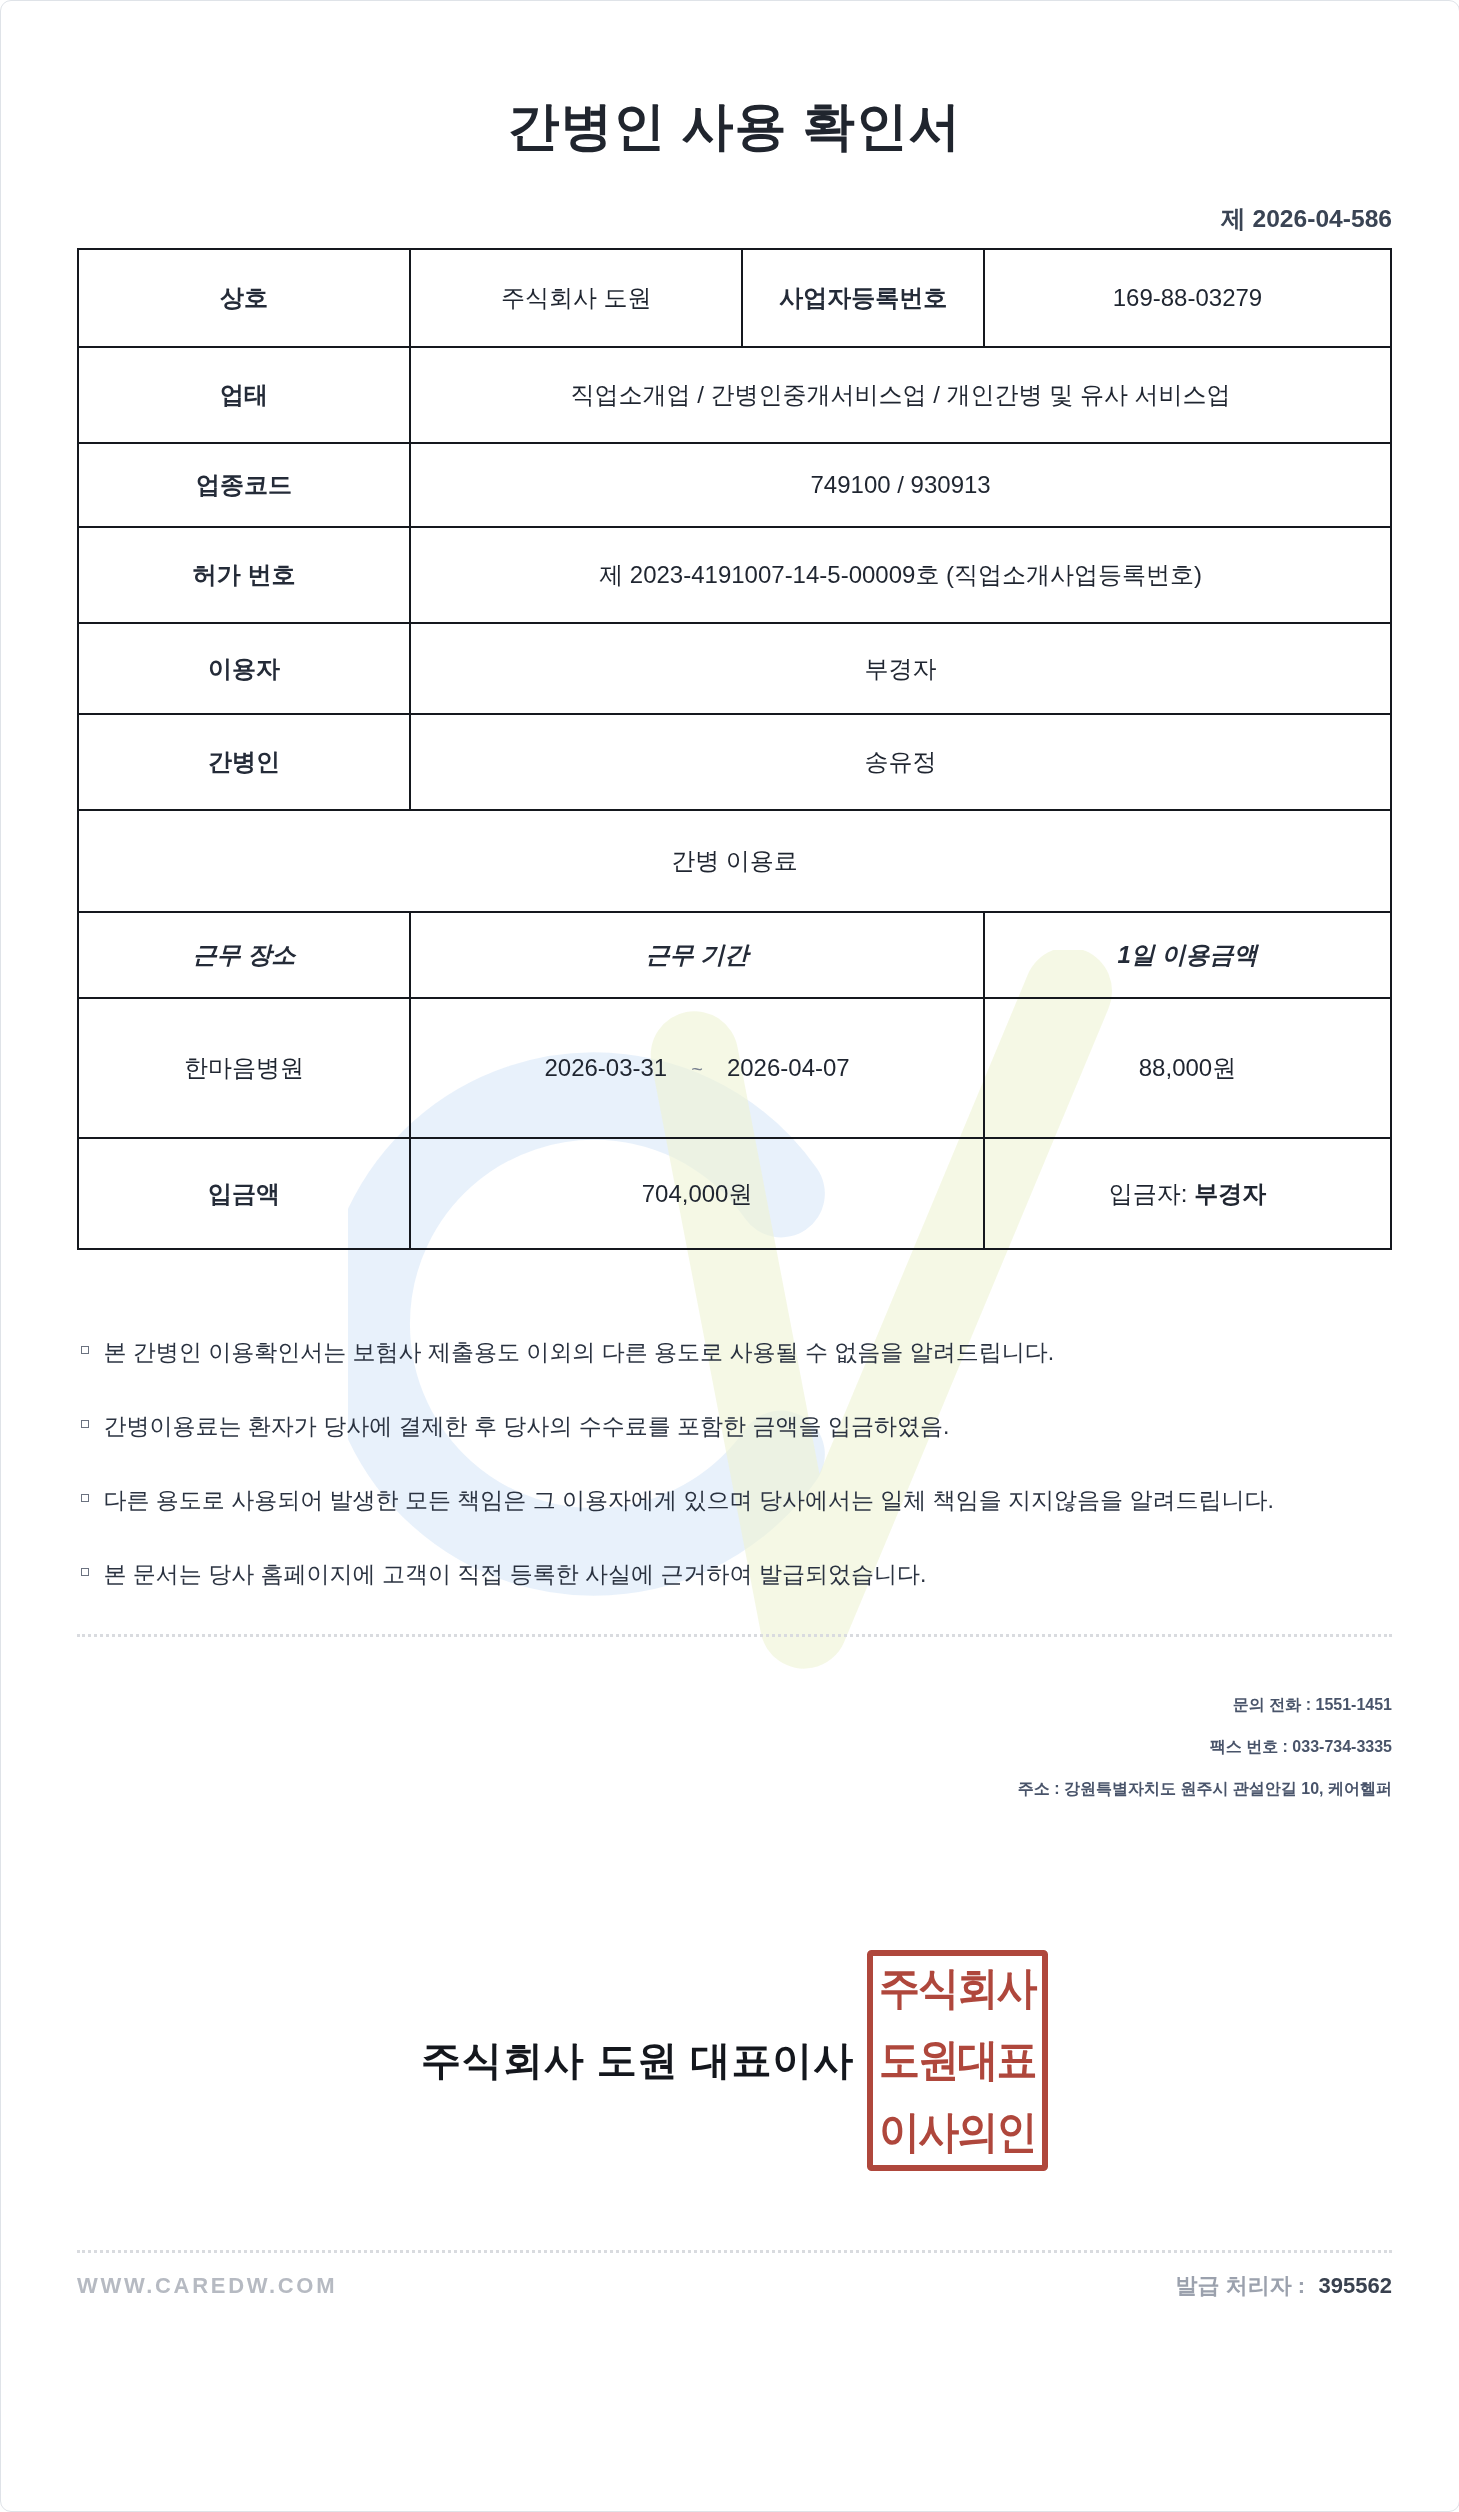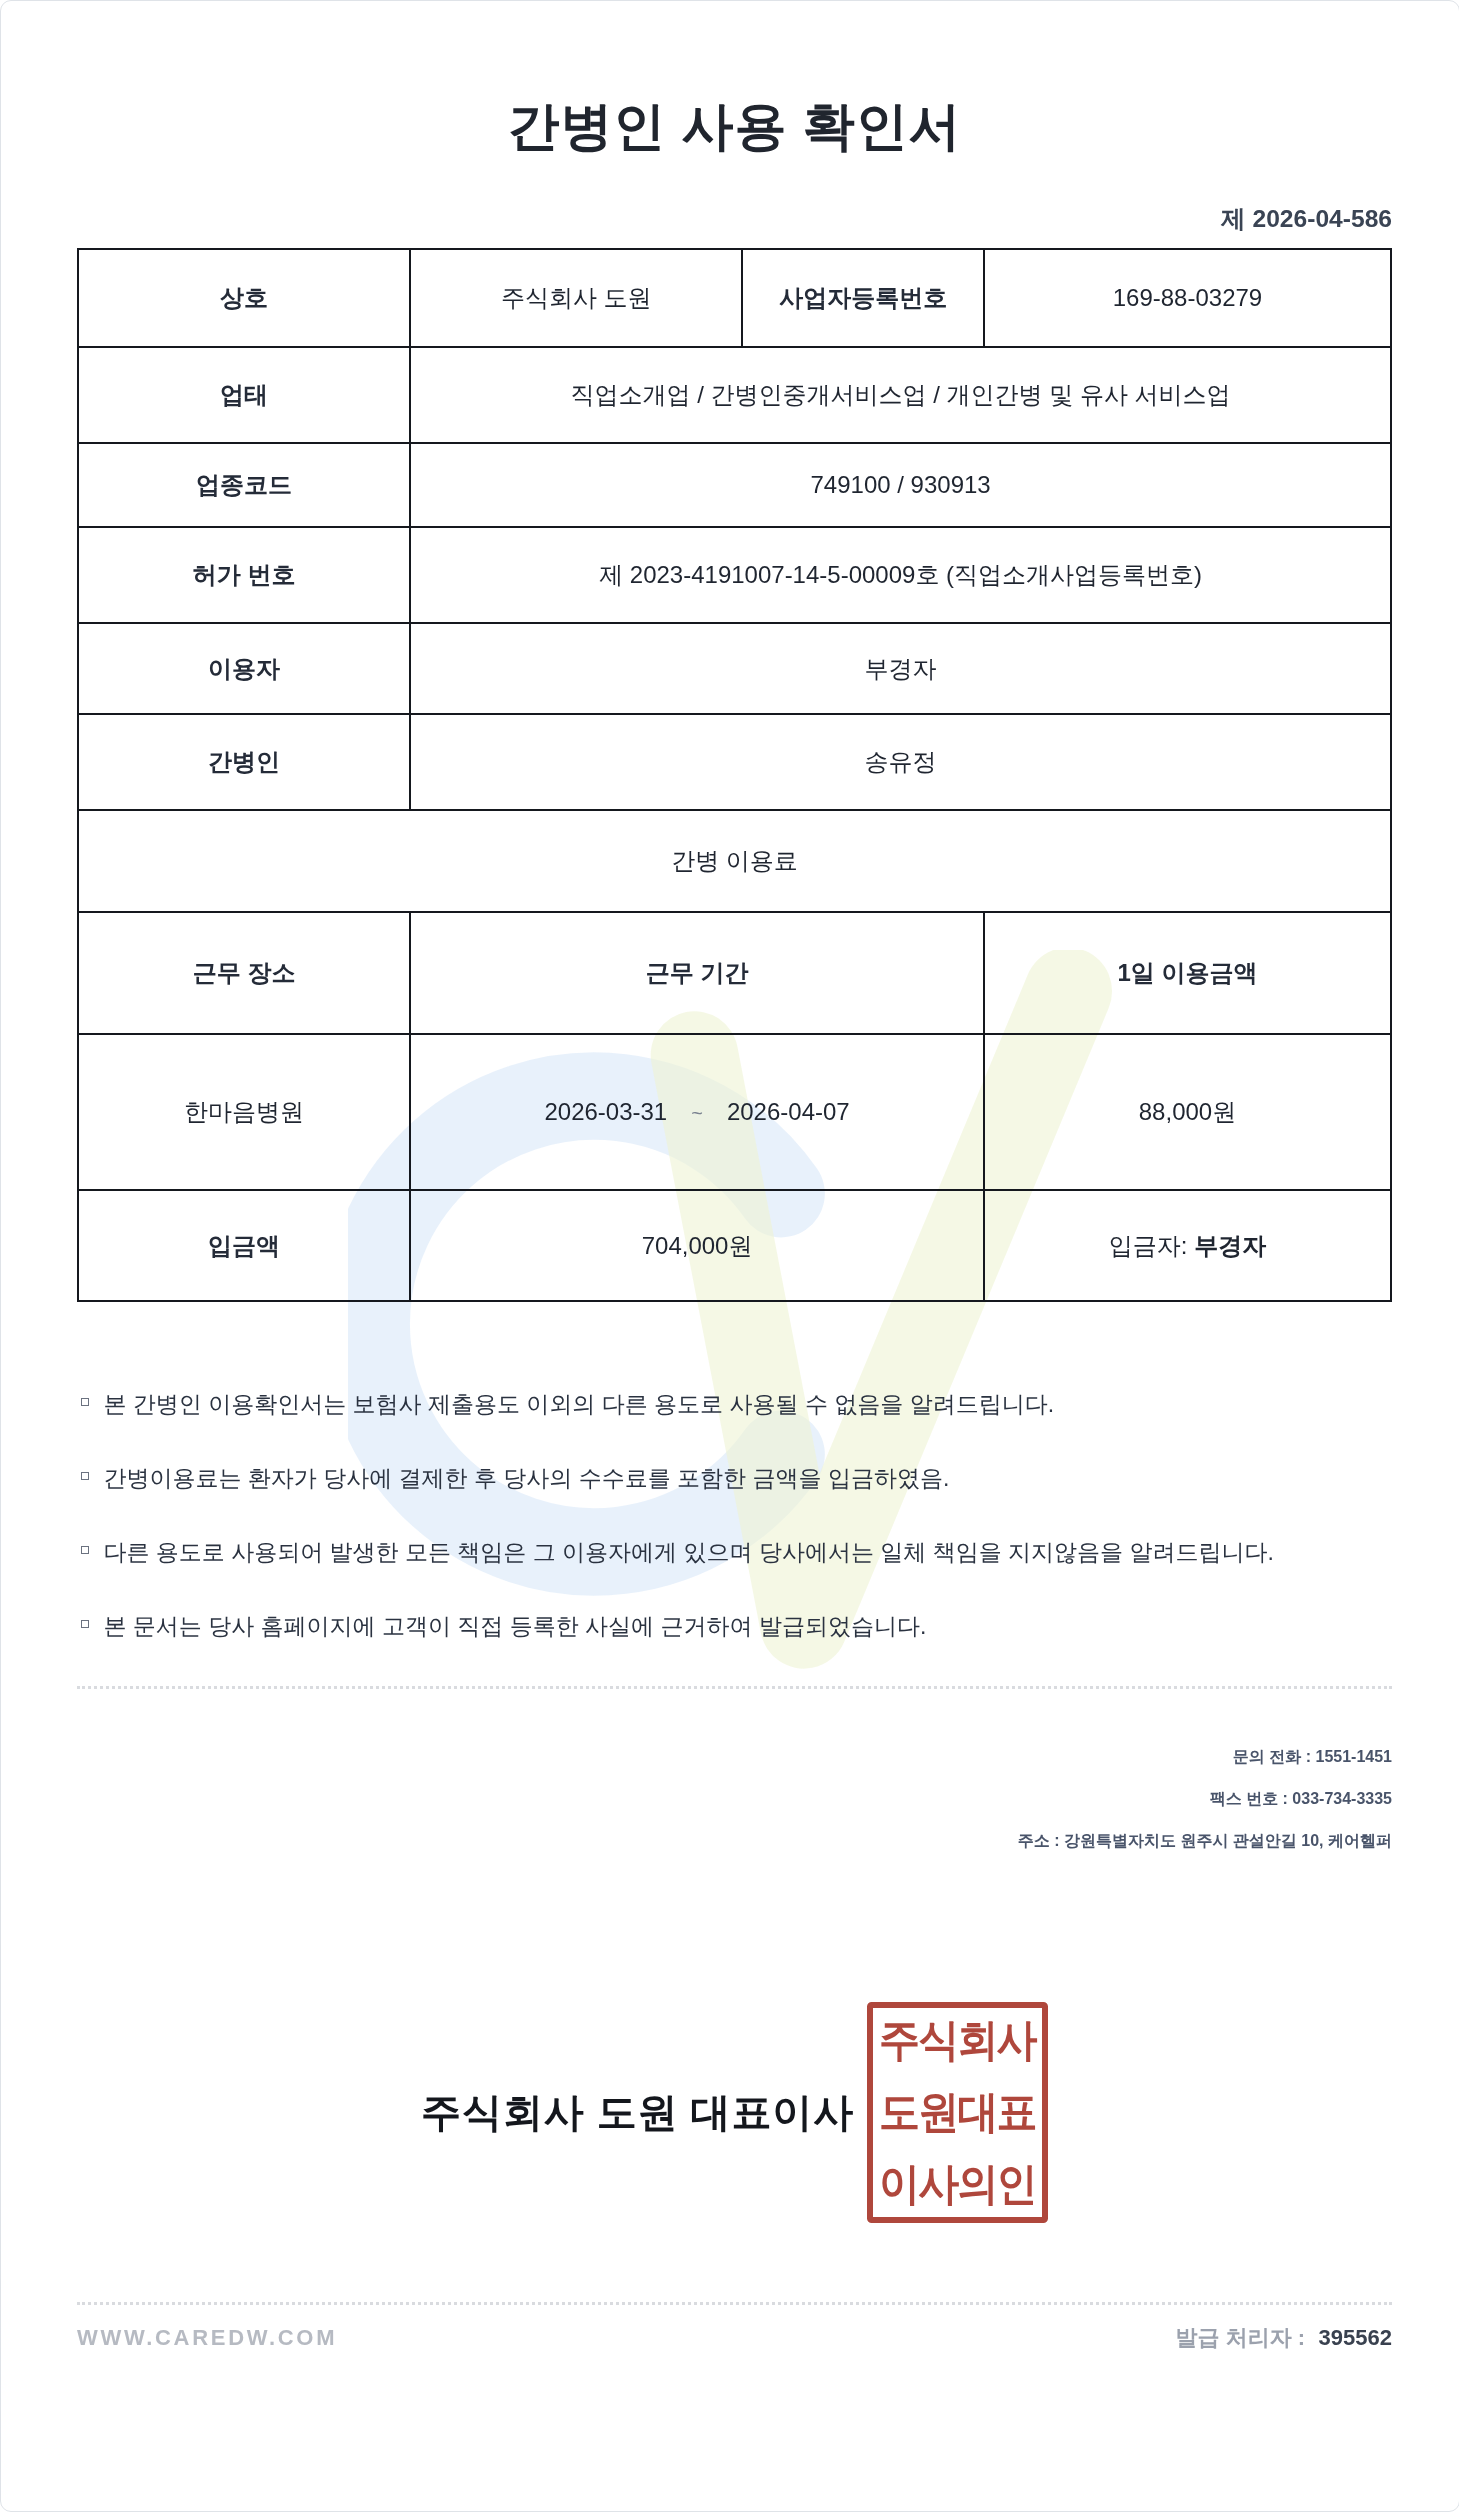--- a/index.html
+++ b/index.html
@@ -38,22 +38,22 @@
     padding:5.5px 9px;
   }
   table.main td.lbl { font-weight:700; color:#242b38; }
   .r1 td { height:98px; }
   .r2 td { height:96px; }
   .r3 td { height:84px; }
   .r4 td { height:96px; }
   .r5 td { height:91px; }
   .r6 td { height:96px; }
   .r7 td { height:102px; }
-  .r8 td { height:122px; }
-  .r9 td { height:156px;border-radius:30px; }
+  .r8 td { height:86px;font-style:italic; }
+  .r9 td { height:140px;border-radius:30px; }
   .r10 td { height:111px; }
   .r11 td { height:108px; }
   td.section-title { font-size:26.5px; font-weight:700; color:#20262f; }
   td.align-right { text-align:right; padding-right:29px; }
   td.align-left  { text-align:left;  padding-left:27px; }
   td.amount-bold { font-weight:700; font-size:24.6px; }
   .tilde { color:#7a8290; font-size:20px; padding:0 24px; }
   .depositor-name { font-weight:700; }
 
   .notes { margin-top:88px; }

